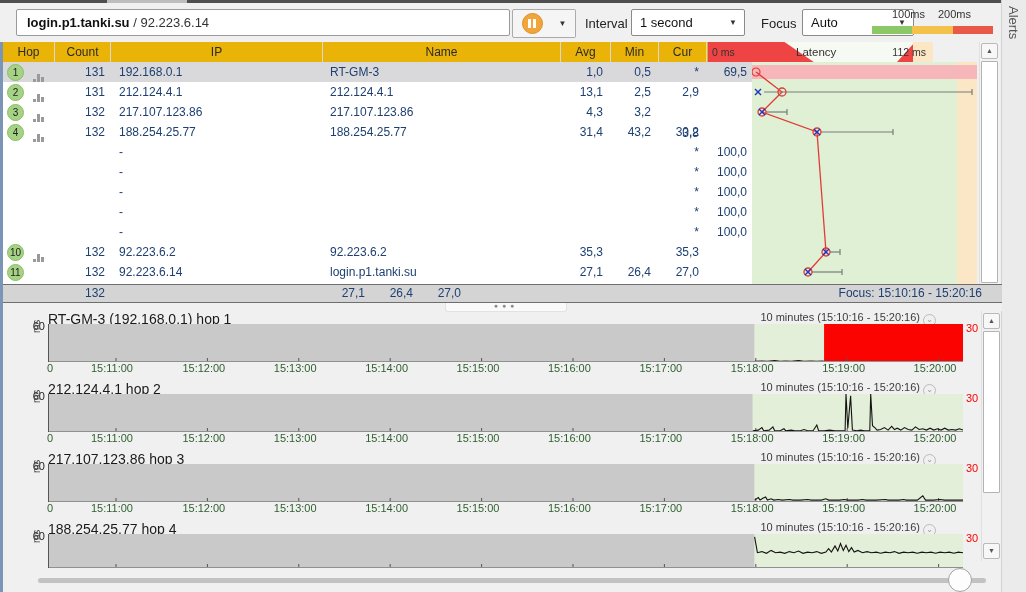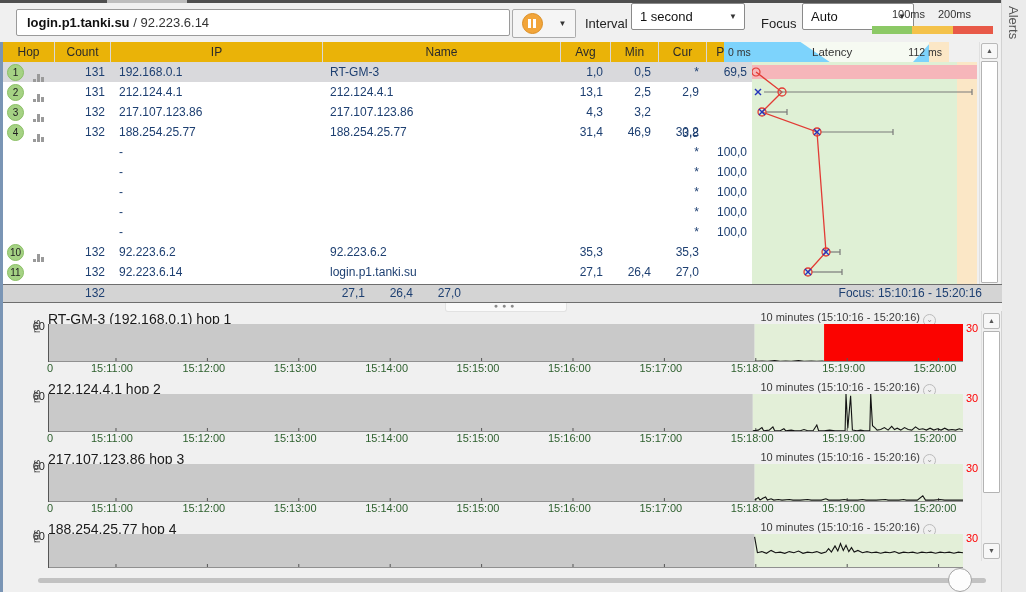--- a/index.html
+++ b/index.html
@@ -10,35 +10,35 @@
   
   .toolbar{position:absolute;left:0;top:3px;width:1001px;height:39px;background:#f0f0f0;}
   .addr{position:absolute;left:16px;top:6px;width:482px;height:25px;background:#fff;border:1px solid #9a9a9a;border-radius:2px;line-height:25px;padding-left:10px;font-size:13px;color:#333;}
   .addr .host{font-weight:bold;color:#111;}
   .pausebtn{position:absolute;left:512px;top:6px;width:38px;height:27px;background:#f5f5f5;border:1px solid #ababab;border-radius:2px 0 0 2px;display:flex;align-items:center;justify-content:center;}
   .pause-icon{width:19px;height:19px;border-radius:50%;background:#f2a53a;border:1px solid #db8f25;display:flex;align-items:center;justify-content:center;gap:2px;}
   .pause-icon .pbar{display:block;width:3px;height:9px;background:#fff;}
   .pausedrop{position:absolute;left:550px;top:6px;width:25px;height:27px;background:#f5f5f5;border:1px solid #ababab;border-left:none;border-radius:0 2px 2px 0;display:flex;align-items:center;justify-content:center;}
   .caret{font-size:8px;color:#333;}
   .tb-label{position:absolute;top:13px;font-size:13px;color:#222;}
-  .select{position:absolute;top:0;height:25px;background:#fff;border:1px solid #8a8a8a;border-radius:2px;line-height:25px;font-size:13px;padding:0 8px;color:#111;}
+  .select{position:absolute;top:6px;height:25px;background:#fff;border:1px solid #8a8a8a;border-radius:2px;line-height:25px;font-size:13px;padding:0 8px;color:#111;}
   .select .caret{position:absolute;right:7px;top:0;line-height:25px;}
   .legend{position:absolute;left:872px;top:5px;width:124px;height:30px;}
   .legend-labels{position:absolute;left:0;top:0;width:124px;height:14px;font-size:11px;color:#333;}
   .legend-bar{position:absolute;left:0;top:18px;width:121px;height:8px;display:flex;}
   .legend-bar span{flex:1;height:8px;}
   
   .alerts-strip{position:absolute;left:1001px;top:0;width:25px;height:592px;background:#ebebeb;border-left:1px solid #d2d2d2;}
   .alerts-text{position:absolute;left:4px;top:6px;writing-mode:vertical-rl;font-size:13px;color:#555;}
   
   .left-edge{position:absolute;left:0;top:42px;width:3px;height:550px;background:#7a95b5;}
   
   .thead{position:absolute;left:3px;top:42px;width:749px;height:20px;display:flex;background:#eab308;border-bottom:1px solid #cfcfcf;}
   .hcell{height:20px;line-height:20px;text-align:center;color:#2b2b2b;border-right:1px solid #d8d8d8;box-sizing:border-box;font-size:12px;}
-  .lat-header{position:absolute;left:724px;top:42px;width:225px;height:20px;background:#7dd3fc;overflow:hidden;}
+  .lat-header{position:absolute;left:708px;top:42px;width:225px;height:20px;background:#ef4444;overflow:hidden;}
   .lat-header .trap{position:absolute;left:0;top:0;width:225px;height:20px;background:#f6faf2;clip-path:polygon(34% 0,92% 0,84% 100%,47% 100%);}
   .lat-header .orange{position:absolute;left:205px;top:0;width:20px;height:20px;background:#fbe7c6;}
   .lat-header span{position:absolute;top:0;line-height:20px;font-size:10.5px;color:#333;}
   .tbody{position:absolute;left:3px;top:62px;width:749px;height:222px;background:#fff;}
   .trow{position:absolute;left:0;width:749px;height:20px;display:flex;}
   .trow.selected{background:#d9d9dc;}
   .tcell{height:20px;line-height:20px;box-sizing:border-box;color:#1d3f71;font-size:12px;white-space:nowrap;overflow:hidden;}
   .hop-badge{display:inline-block;width:15px;height:15px;margin:2px 0 0 4px;border-radius:50%;background:#a5d284;border:1px solid #8abf64;text-align:center;line-height:15px;font-size:10px;color:#222;}
   .chart-ico{display:inline-block;margin-left:9px;vertical-align:middle;}
   .chart-ico i{display:inline-block;width:3px;background:#9a9a9a;margin-right:1px;vertical-align:bottom;}
@@ -169,21 +169,21 @@
         <div class="tcell" style="width: 48px; text-align: right; padding-right: 8px;">3,2</div>
         <div class="tcell" style="width: 48px; text-align: right; padding-right: 8px; margin-top: 21px;">3,8</div>
         <div class="tcell" style="width: 45px; text-align: right; padding-right: 5px;"></div>
       </div>
       <div class="trow" style="top: 60px;">
         <div class="tcell" style="width: 52px;"><span class="hop-badge">4</span><span class="chart-ico"><i style="height: 4px;"></i><i style="height: 9px;"></i><i style="height: 6px;"></i></span></div>
         <div class="tcell" style="width: 56px; text-align: right; padding-right: 6px;">132</div>
         <div class="tcell" style="width: 212px; text-align: left; padding-left: 8px;">188.254.25.77</div>
         <div class="tcell" style="width: 238px; text-align: left; padding-left: 7px;">188.254.25.77</div>
         <div class="tcell" style="width: 50px; text-align: right; padding-right: 8px;">31,4</div>
-        <div class="tcell" style="width: 48px; text-align: right; padding-right: 8px;">46,9</div>
+        <div class="tcell" style="width: 48px; text-align: right; padding-right: 8px;">43,2</div>
         <div class="tcell" style="width: 48px; text-align: right; padding-right: 8px;">30,2</div>
         <div class="tcell" style="width: 45px; text-align: right; padding-right: 5px;"></div>
       </div>
       <div class="trow" style="top: 80px;">
         <div class="tcell" style="width: 52px;"></div>
         <div class="tcell" style="width: 56px; text-align: right; padding-right: 6px;"></div>
         <div class="tcell" style="width: 212px; text-align: left; padding-left: 8px;">-</div>
         <div class="tcell" style="width: 238px; text-align: left; padding-left: 7px;"></div>
         <div class="tcell" style="width: 50px; text-align: right; padding-right: 8px;"></div>
         <div class="tcell" style="width: 48px; text-align: right; padding-right: 8px;"></div>

